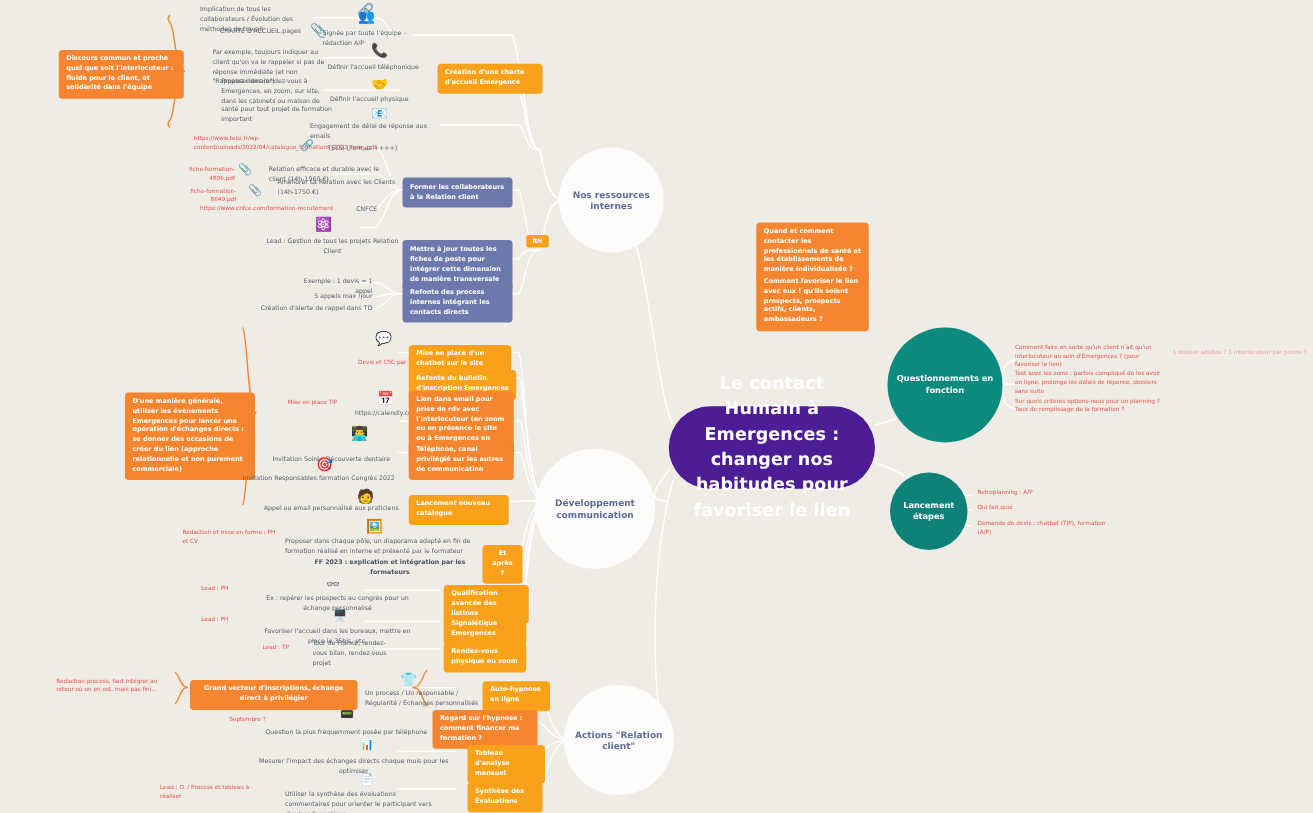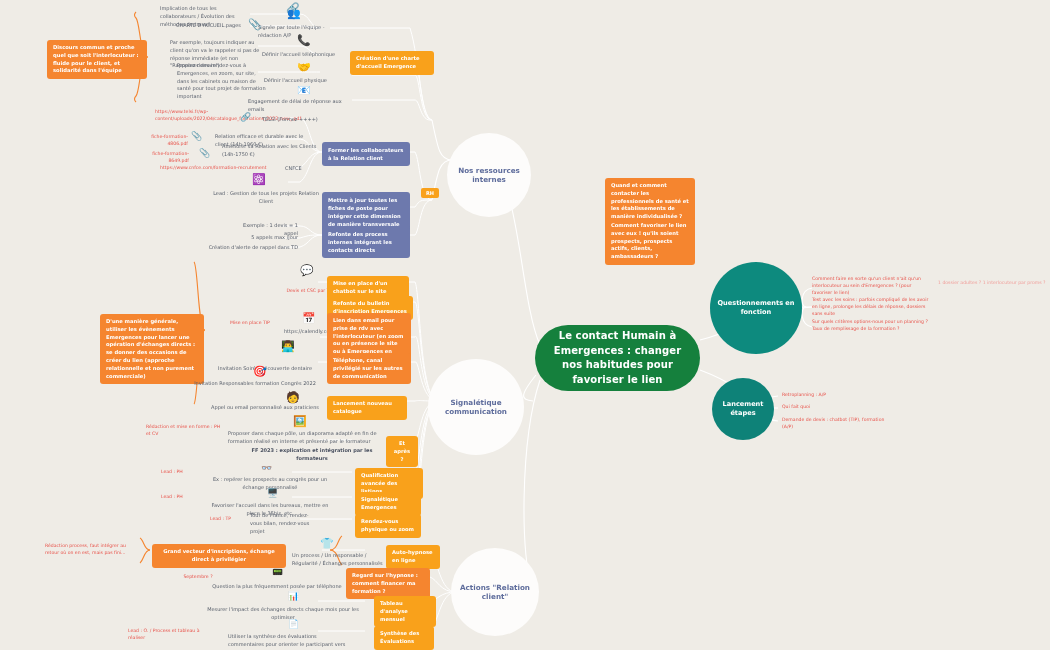--- a/index.html
+++ b/index.html
@@ -9,23 +9,23 @@
     font-family:"DejaVu Sans","Liberation Sans",sans-serif;
     position:relative;
   }
   #canvas{position:absolute;inset:0;width:1050px;height:650px;}
   svg.links{position:absolute;left:0;top:0;width:1050px;height:650px;pointer-events:none;}
 
   .node{position:absolute;box-sizing:border-box;}
 
   
   .center-node{
-    background:#15803d;color:#fff;border-radius:38px;
+    background:#4c1d95;color:#fff;border-radius:38px;
     display:flex;align-items:center;justify-content:center;text-align:center;
-    font-size:10px;line-height:1.45;font-weight:600;padding:8px 14px;
+    font-size:14px;line-height:1.45;font-weight:600;padding:8px 14px;
     letter-spacing:.1px;
   }
   
   .circle-white{
     background:#fdfcfb;border-radius:50%;
     display:flex;align-items:center;justify-content:center;text-align:center;
     color:#5f6d9c;font-size:7.2px;font-weight:600;padding:6px;line-height:1.3;
   }
   
   .circle-teal{
@@ -155,23 +155,23 @@
       <path d="M205 330 C 198 330 198 400 194 404"></path>
       <path d="M150 550 C 144 550 144 540 140 538"></path>
       <path d="M150 550 C 144 550 144 560 140 563"></path>
       <path d="M330 550 C 338 550 338 538 342 536"></path>
       <path d="M330 550 C 338 550 338 562 342 565"></path>
     </g>
   </svg>
 
   <div class="node center-node" style="left:535px;top:325px;width:165px;height:66px;">Le contact Humain à Emergences : changer nos habitudes pour favoriser le lien</div>
 
-  <div class="node circle-white" style="left:447px;top:133px;width:84px;height:84px;">Nos ressources internes</div>
-
-  <div class="node circle-white" style="left:428px;top:359px;width:96px;height:96px;">Signalétique communication</div>
+  <div class="node circle-white" style="left:447px;top:118px;width:84px;height:84px;">Nos ressources internes</div>
+
+  <div class="node circle-white" style="left:428px;top:359px;width:96px;height:96px;">Développement communication</div>
 
   <div class="node circle-white" style="left:451px;top:548px;width:88px;height:88px;">Actions "Relation client"</div>
 
   <div class="node circle-teal" style="left:710px;top:262px;width:92px;height:92px;">Questionnements en fonction</div>
 
   <div class="node circle-teal dark" style="left:712px;top:378px;width:62px;height:62px;">Lancement étapes</div>
 
   <div class="node box-orange" style="left:605px;top:178px;width:90px;">Quand et comment contacter les professionnels de santé et les établissements de manière individualisée ?</div>
   <div class="node box-orange" style="left:605px;top:218px;width:90px;">Comment favoriser le lien avec eux ! qu'ils soient prospects, prospects actifs, clients, ambassadeurs ?</div>
 

